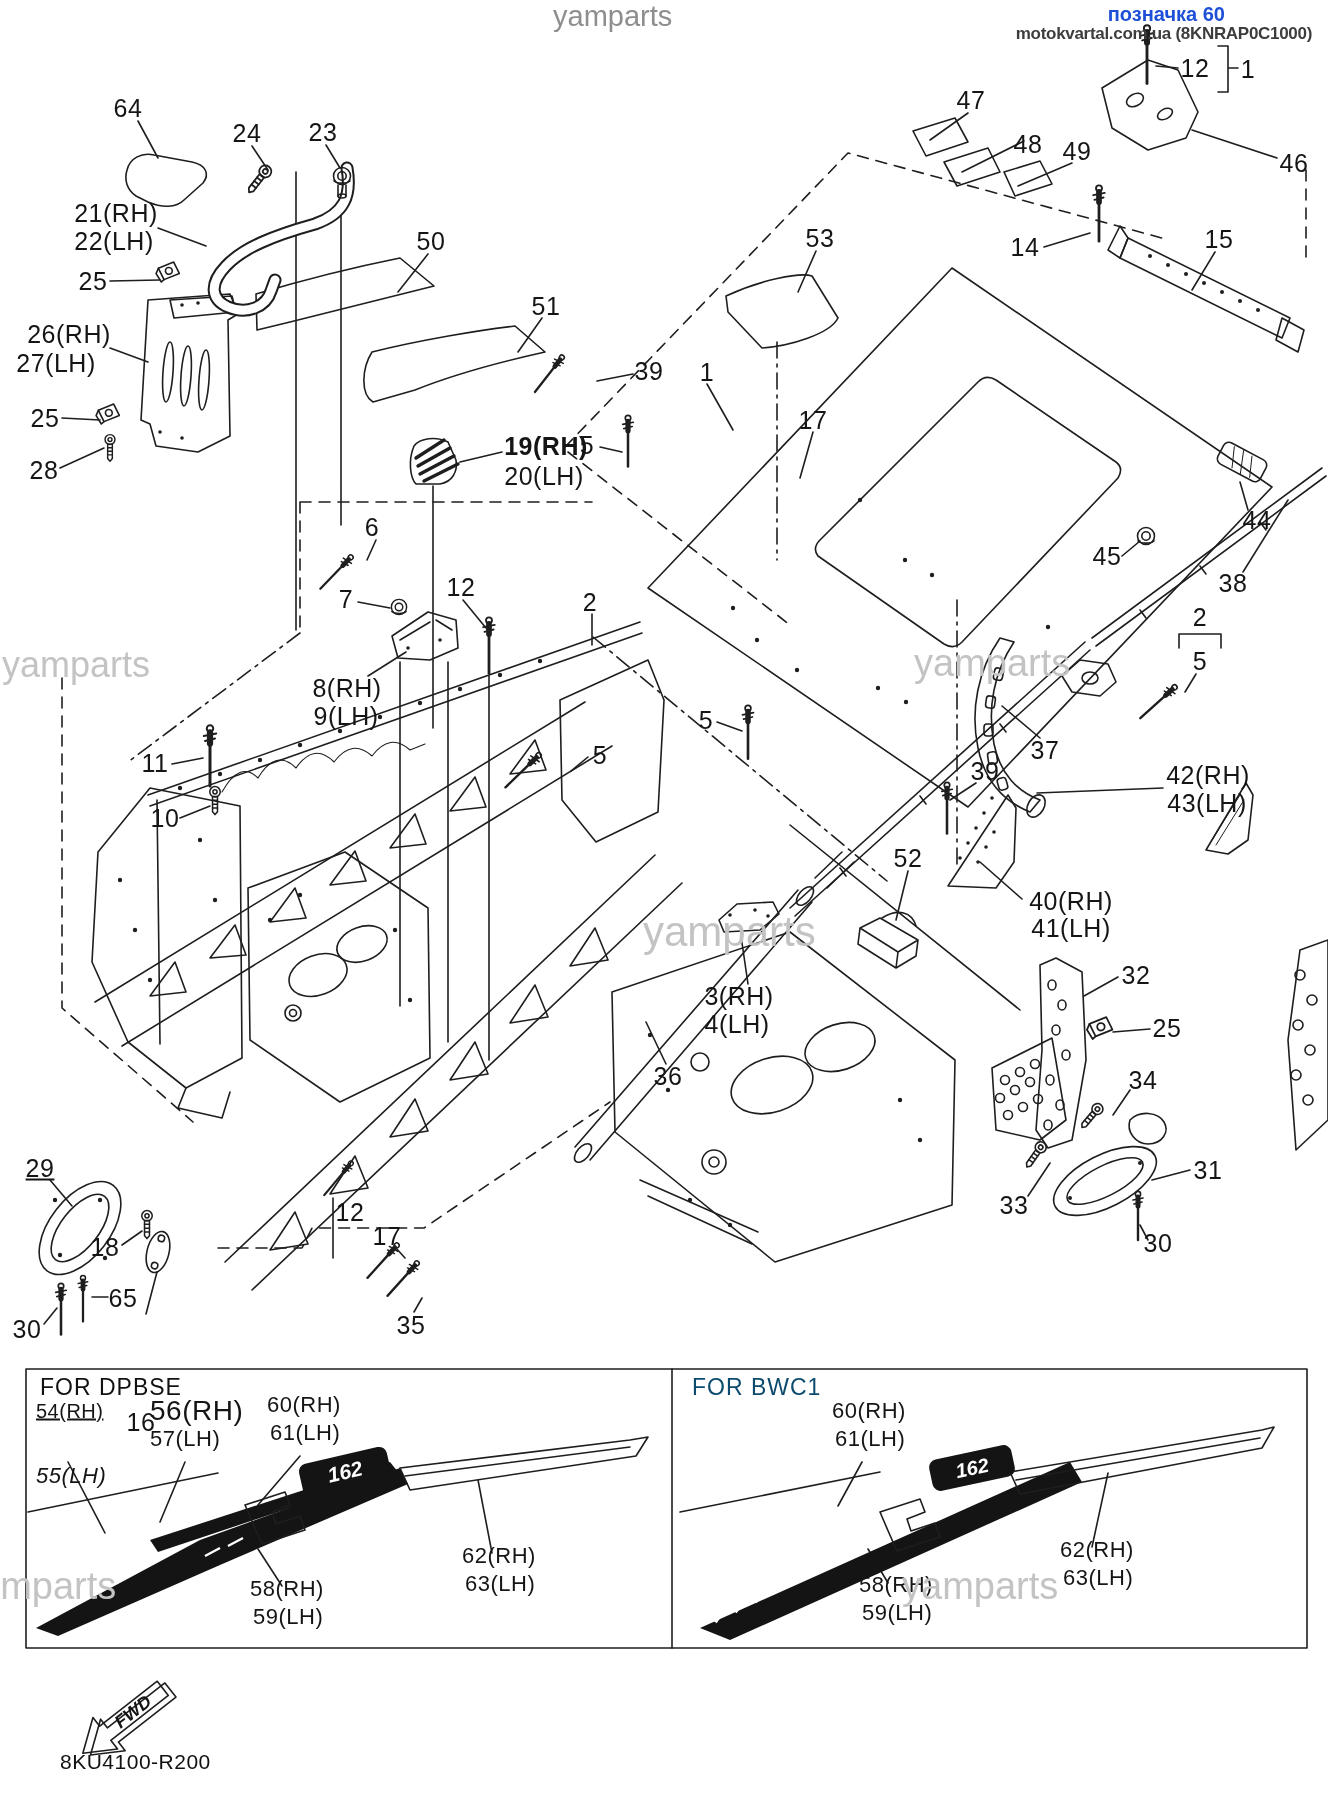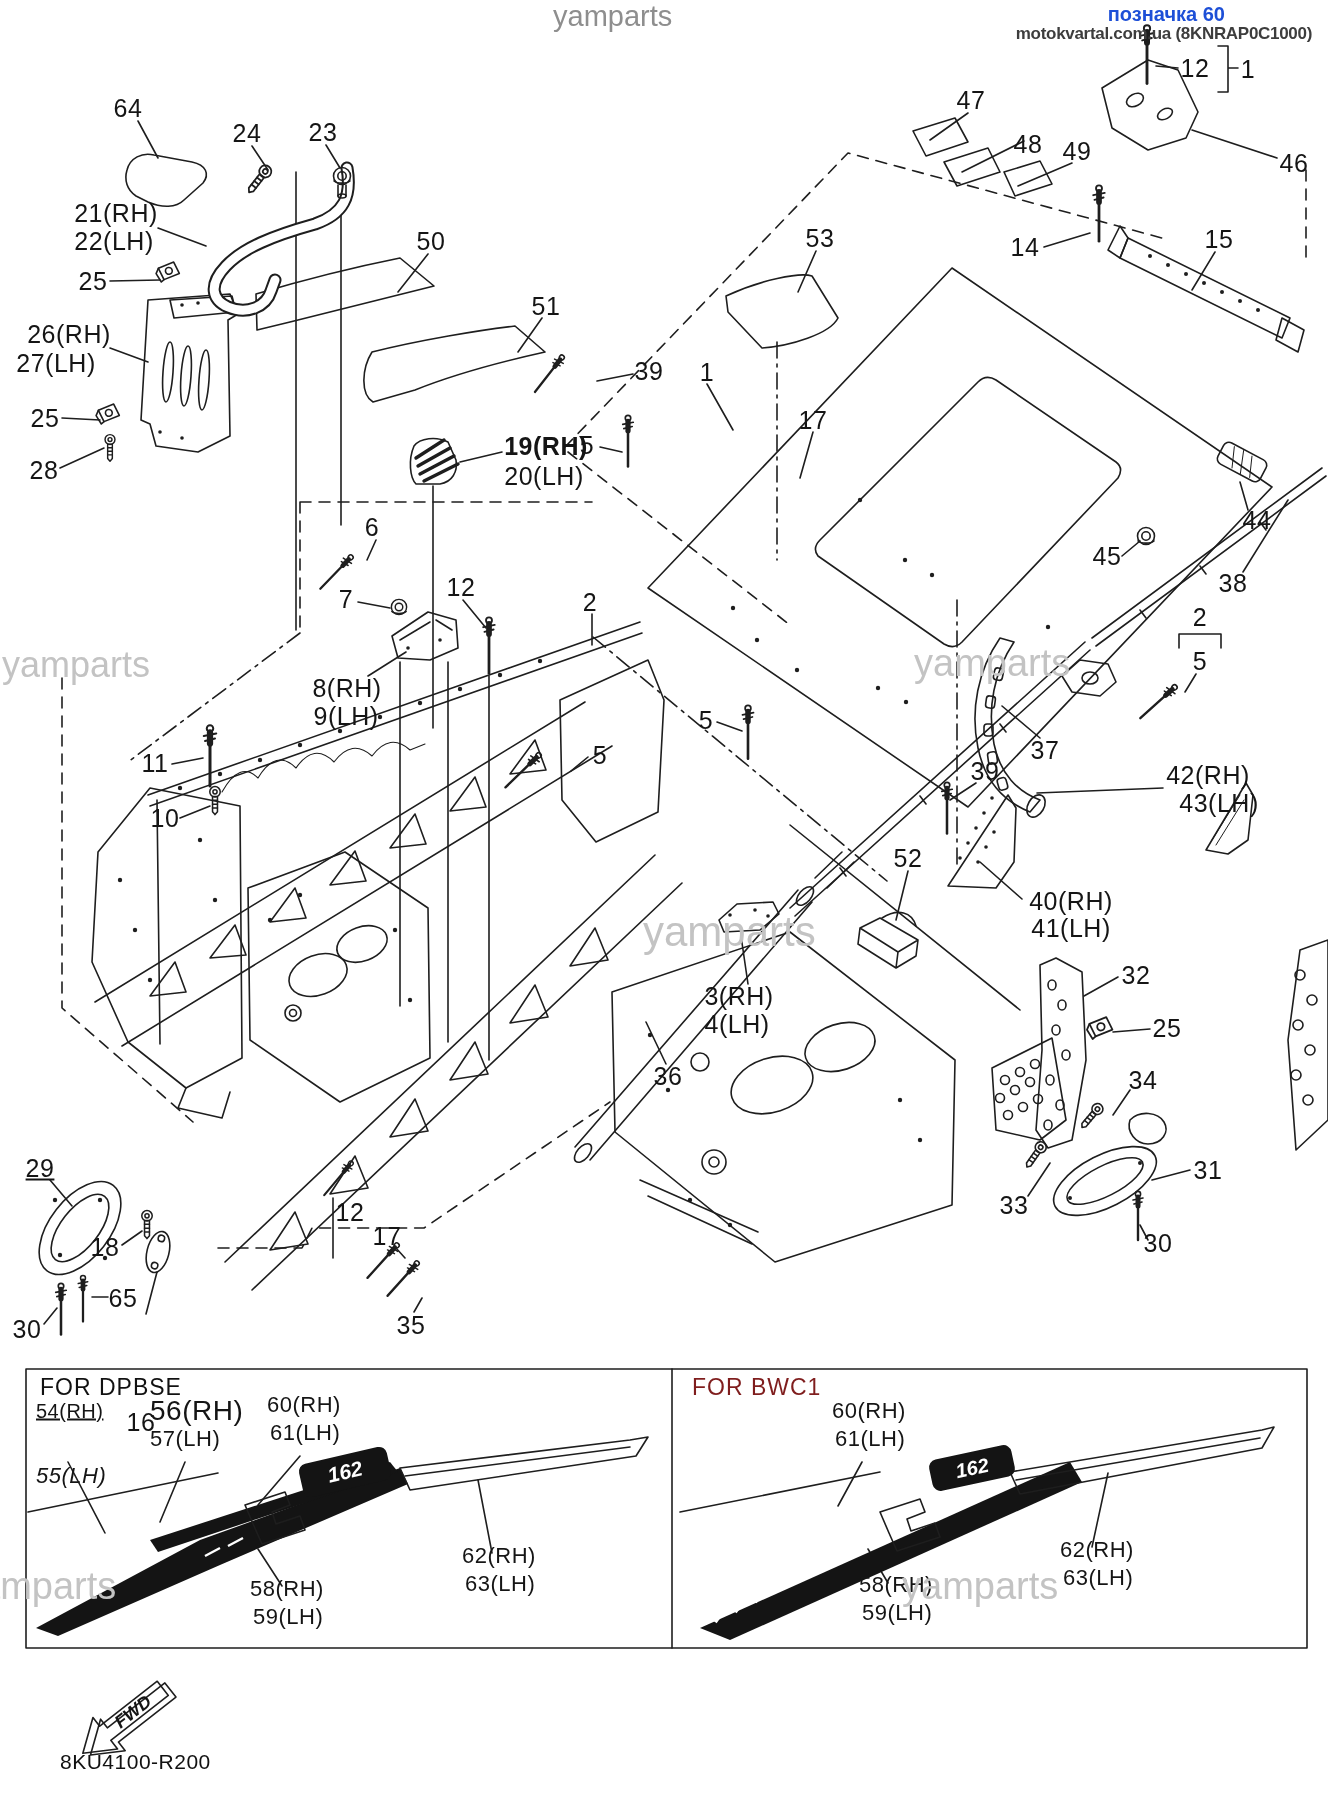--- a/index.html
+++ b/index.html
@@ -10,21 +10,21 @@
   #labels{position:absolute;left:0;top:0;width:100%;height:100%;}
   .plbl{position:absolute;transform:translate(-50%,-50%);font-size:25px;font-weight:500;
         color:#151515;white-space:nowrap;letter-spacing:.5px;}
   .anchorL{transform:translate(0,-50%);}
   .wm{position:absolute;color:#c3c3c3;font-weight:400;white-space:nowrap;transform:none;}
   .hdr{position:absolute;white-space:nowrap;}
   #wmTop{left:553px;top:0px;font-size:29px;color:#8e8e8e;}
   #noteBlue{right:103px;top:3px;font-size:20px;font-weight:700;color:#1d4fd7;}
   #noteSite{right:16px;top:24px;font-size:17px;font-weight:700;color:#3d3d3d;letter-spacing:-.3px;}
   #boxTitleL{left:40px;top:1374px;font-size:23px;font-weight:500;color:#111;letter-spacing:1px;}
-  #boxTitleR{left:692px;top:1374px;font-size:23px;font-weight:500;color:#7f1d1d;letter-spacing:1px;}
+  #boxTitleR{left:692px;top:1374px;font-size:23px;font-weight:500;color:#0c4a6e;letter-spacing:1px;}
   #diagCode{left:60px;top:1750px;font-size:21px;font-weight:500;color:#111;letter-spacing:.5px;}
 </style>
 </head>
 <body>
 
 <div class="stage">
 
 <svg viewBox="0 0 1328 1800" width="1328" height="1800">
   <defs>
     <g id="riv">
@@ -432,21 +432,21 @@
       <div class="plbl" style="left: 600px; top: 755px;">5</div>
       <div class="plbl" style="left: 706px; top: 720px;">5</div>
       <div class="plbl" style="left: 1257px; top: 520px;">44</div>
       <div class="plbl" style="left: 1107px; top: 556px;">45</div>
       <div class="plbl" style="left: 1233px; top: 583px;">38</div>
       <div class="plbl" style="left: 1200px; top: 617px;">2</div>
       <div class="plbl" style="left: 1200px; top: 661px;">5</div>
       <div class="plbl" style="left: 1045px; top: 750px;">37</div>
       <div class="plbl" style="left: 985px; top: 771px;">39</div>
       <div class="plbl" style="left: 1208px; top: 775px;">42(RH)</div>
-      <div class="plbl" style="left: 1207px; top: 803px; margin-left: 12px;">43(LH)</div>
+      <div class="plbl" style="left: 1207px; top: 803px;">43(LH)</div>
       <div class="plbl" style="left: 908px; top: 858px;">52</div>
       <div class="plbl" style="left: 1071px; top: 901px;">40(RH)</div>
       <div class="plbl" style="left: 1071px; top: 928px;">41(LH)</div>
       <div class="plbl" style="left: 739px; top: 996px;">3(RH)</div>
       <div class="plbl" style="left: 737px; top: 1024px;">4(LH)</div>
       <div class="plbl" style="left: 1136px; top: 975px;">32</div>
       <div class="plbl" style="left: 1167px; top: 1028px;">25</div>
       <div class="plbl" style="left: 1143px; top: 1080px;">34</div>
       <div class="plbl" style="left: 1208px; top: 1170px;">31</div>
       <div class="plbl" style="left: 1014px; top: 1205px;">33</div>

